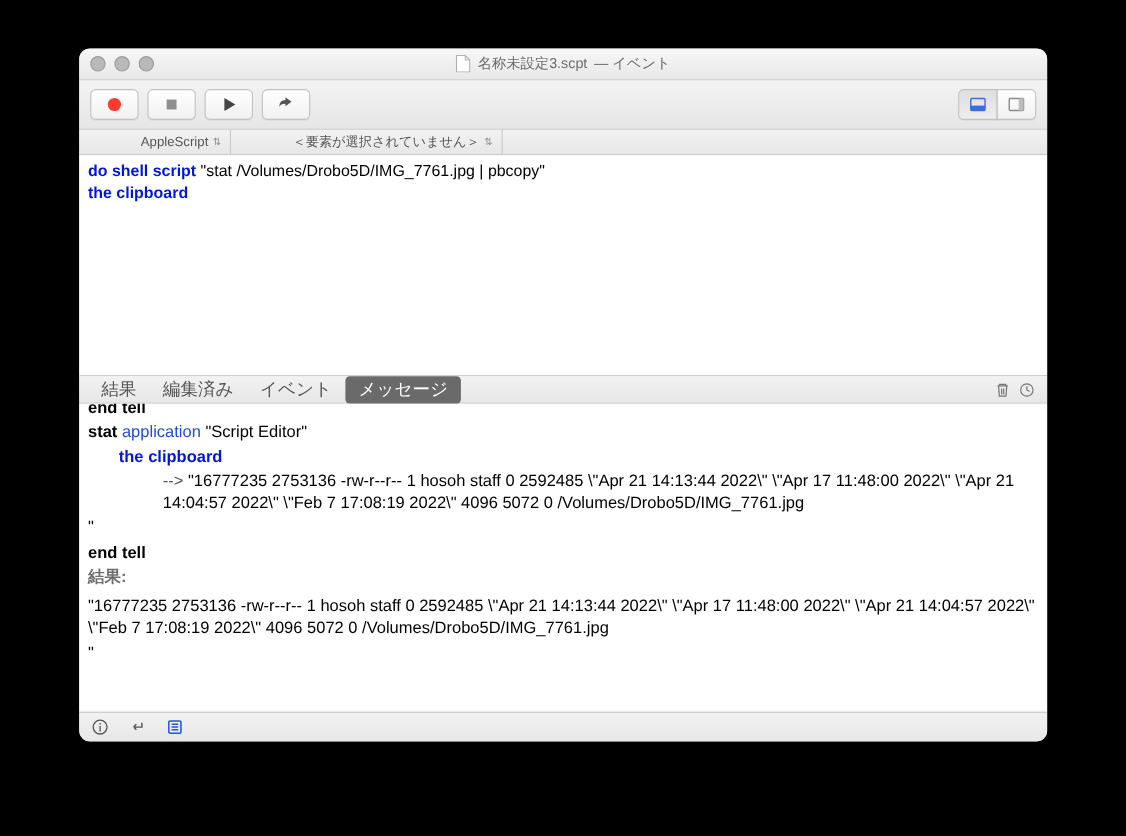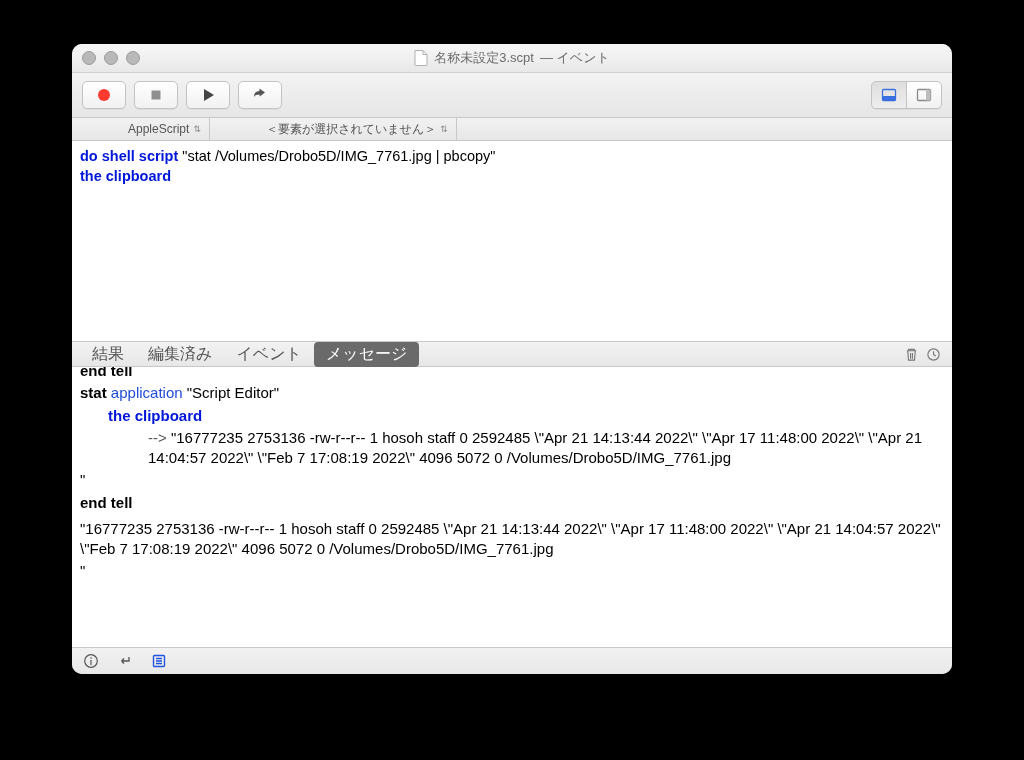--- a/index.html
+++ b/index.html
@@ -288,20 +288,21 @@
     </p>
     <p class="block indent1">
       <span class="clip">the clipboard</span>
     </p>
     <p class="block indent2">
       <span class="arrow">--&gt; </span><span>"16777235 2753136 -rw-r--r-- 1 hosoh staff 0 2592485 \"Apr 21 14:13:44 2022\" \"Apr 17 11:48:00 2022\" \"Apr 21 14:04:57 2022\" \"Feb  7 17:08:19 2022\" 4096 5072 0 /Volumes/Drobo5D/IMG_7761.jpg</span>
     </p>
     <p class="block">"</p>
     <p class="block"><span class="kw">end tell</span></p>
 
+    <p class="faded">結果:</p>
     <p class="block" style="margin-top:6px">"16777235 2753136 -rw-r--r-- 1 hosoh staff 0 2592485 \"Apr 21 14:13:44 2022\" \"Apr 17 11:48:00 2022\" \"Apr 21 14:04:57 2022\" \"Feb  7 17:08:19 2022\" 4096 5072 0 /Volumes/Drobo5D/IMG_7761.jpg</p>
     <p class="block">"</p>
   </div>
 
   <div class="statusbar">
     <div class="sicon">
       <svg viewBox="0 0 16 16" fill="none" stroke="#555" stroke-width="1.2">
           <circle cx="8" cy="8" r="6.3"></circle>
           <circle cx="8" cy="5" r=".8" fill="#555" stroke="none"></circle>
           <path d="M8 7v5"></path>

